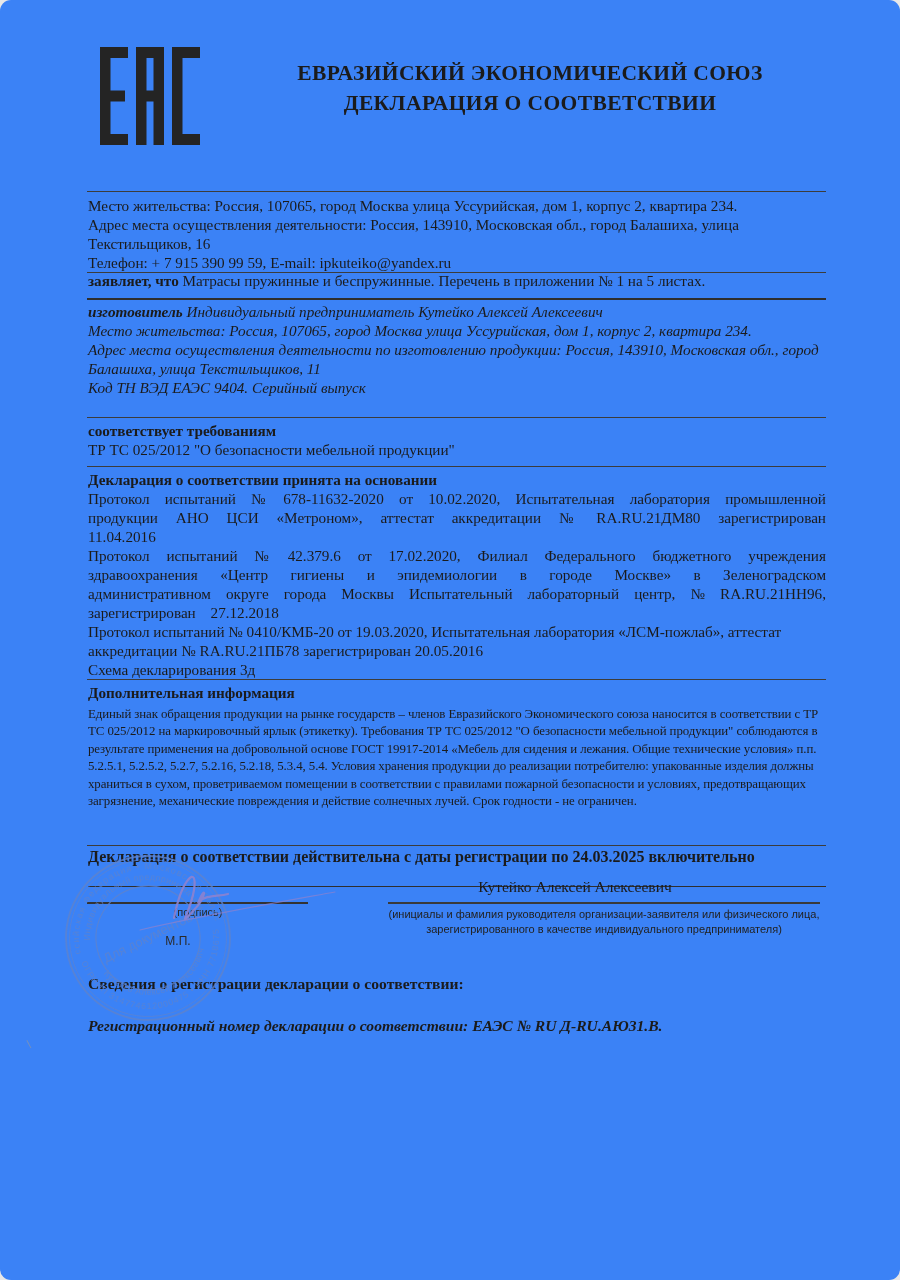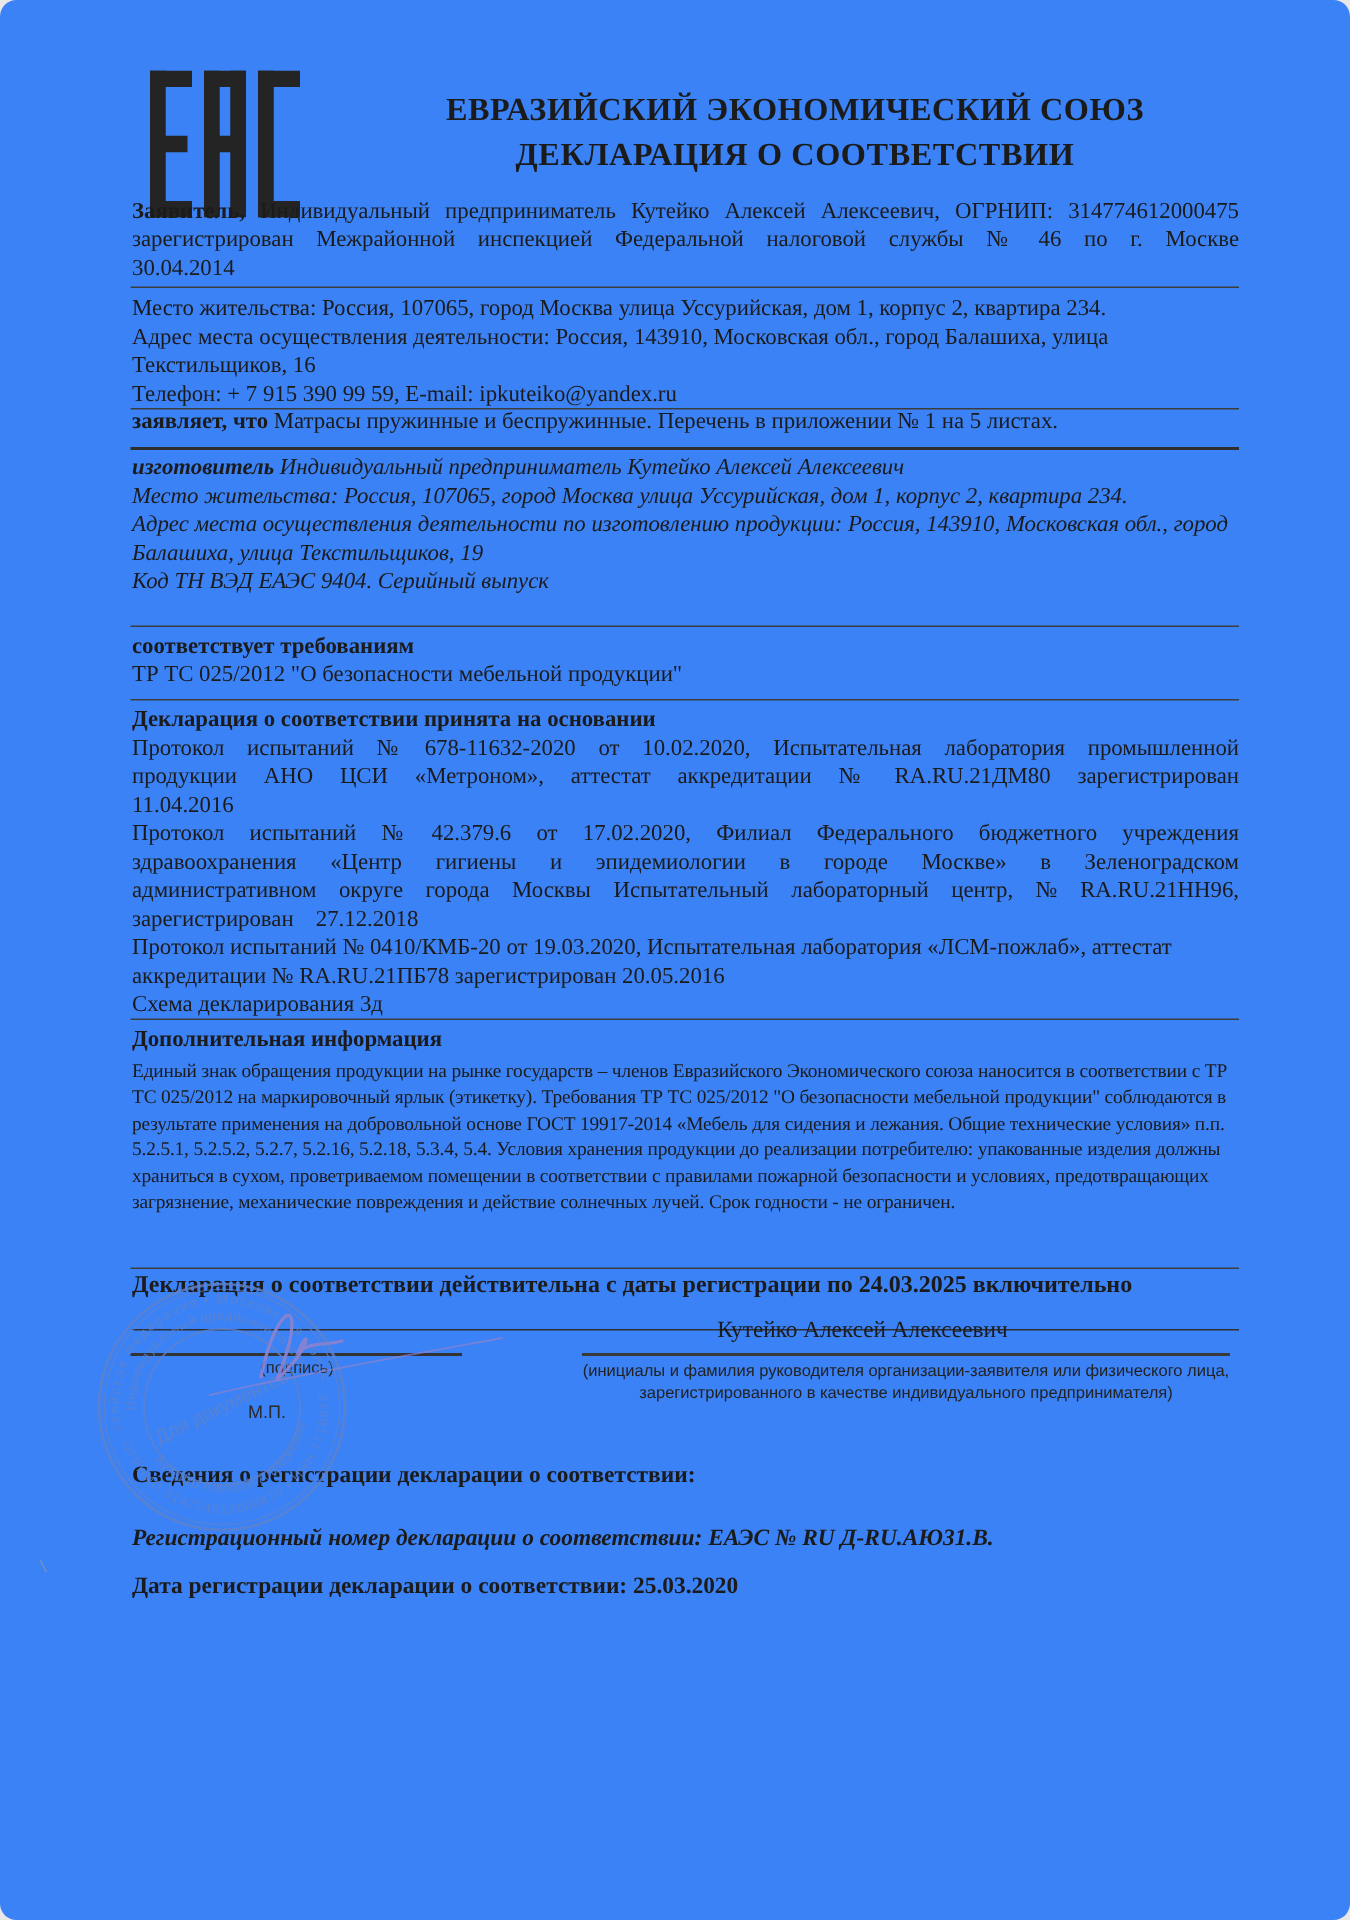--- a/index.html
+++ b/index.html
@@ -78,41 +78,38 @@
       <rect x="72" y="0" width="28" height="11"></rect>
       <rect x="72" y="87" width="28" height="11"></rect>
     </g>
   </svg>
 
   <div class="titles">
     <div>ЕВРАЗИЙСКИЙ ЭКОНОМИЧЕСКИЙ СОЮЗ</div>
     <div>ДЕКЛАРАЦИЯ О СООТВЕТСТВИИ</div>
   </div>
 
-  <div class="blk applicant jst ws6">
-    <p><b>Заявитель,</b> <span>Индивидуальный предприниматель Кутейко Алексей Алексеевич, ОГРНИП: 314774612000475 зарегистрирован Межрайонной инспекцией Федеральной налоговой службы № 46 по г. Москве 30.04.2014</span></p>
-  </div>
   <div class="rule" style="top:191px"></div>
 
   <div class="blk addr">
     <p>Место жительства: Россия, 107065, город Москва улица Уссурийская, дом 1, корпус 2, квартира 234.</p>
     <p>Адрес места осуществления деятельности: Россия, 143910, Московская обл., город Балашиха, улица Текстильщиков, 16</p>
     <p>Телефон: + 7 915 390 99 59, E-mail: ipkuteiko@yandex.ru</p>
   </div>
   <div class="rule" style="top:272px"></div>
 
   <div class="blk declares">
     <p><b>заявляет, что</b> <span>Матрасы пружинные и беспружинные. Перечень в приложении № 1 на 5 листах.</span></p>
   </div>
   <div class="rule thick" style="top:298px"></div>
 
   <div class="blk manufacturer">
     <p><b>изготовитель</b> <span>Индивидуальный предприниматель Кутейко Алексей Алексеевич</span></p>
     <p>Место жительства: Россия, 107065, город Москва улица Уссурийская, дом 1, корпус 2, квартира 234.</p>
-    <p>Адрес места осуществления деятельности по изготовлению продукции: Россия, 143910, Московская обл., город Балашиха, улица Текстильщиков, 19</p>
+    <p>Адрес места осуществления деятельности по изготовлению продукции: Россия, 143910, Московская обл., город Балашиха, улица Текстильщиков, 11</p>
     <p>Код ТН ВЭД ЕАЭС 9404.  Серийный выпуск</p>
   </div>
   <div class="rule" style="top:417px"></div>
 
   <div class="blk compliance">
     <p><b>соответствует требованиям</b></p>
     <p>ТР ТС 025/2012 "О безопасности мебельной продукции"</p>
   </div>
   <div class="rule" style="top:466px"></div>
 
@@ -135,21 +132,20 @@
 
   <div class="sig-name">Кутейко Алексей Алексеевич</div>
   <div class="sig-line-left"></div>
   <div class="sig-line-right"></div>
   <div class="sig-caption-left">(подпись)</div>
   <div class="mp">М.П.</div>
   <div class="sig-caption-right">(инициалы и фамилия руководителя организации-заявителя или физического лица, зарегистрированного в качестве индивидуального предпринимателя)</div>
 
   <div class="reg-heading">Сведения о регистрации декларации о соответствии:</div>
   <div class="reg-number">Регистрационный номер декларации о соответствии: ЕАЭС № RU Д-RU.АЮ31.В.</div>
-  <div class="reg-date">Дата регистрации декларации о соответствии: 25.03.2020</div>
 
   <svg class="stamp-svg" width="172" height="172" viewBox="0 0 172 172">
     <defs>
       <path id="arcOT" d="M 17,86 A 69,69 0 0 1 155,86"></path>
       <path id="arcOB" d="M 15,86 A 71,71 0 0 0 157,86"></path>
       <path id="arcIT" d="M 28,86 A 58,58 0 0 1 144,86"></path>
       <path id="arcIB" d="M 29,86 A 57,57 0 0 0 143,86"></path>
     </defs>
     <g transform="rotate(-14 86 86)">
       <g fill="none" stroke="#5f83cc">

